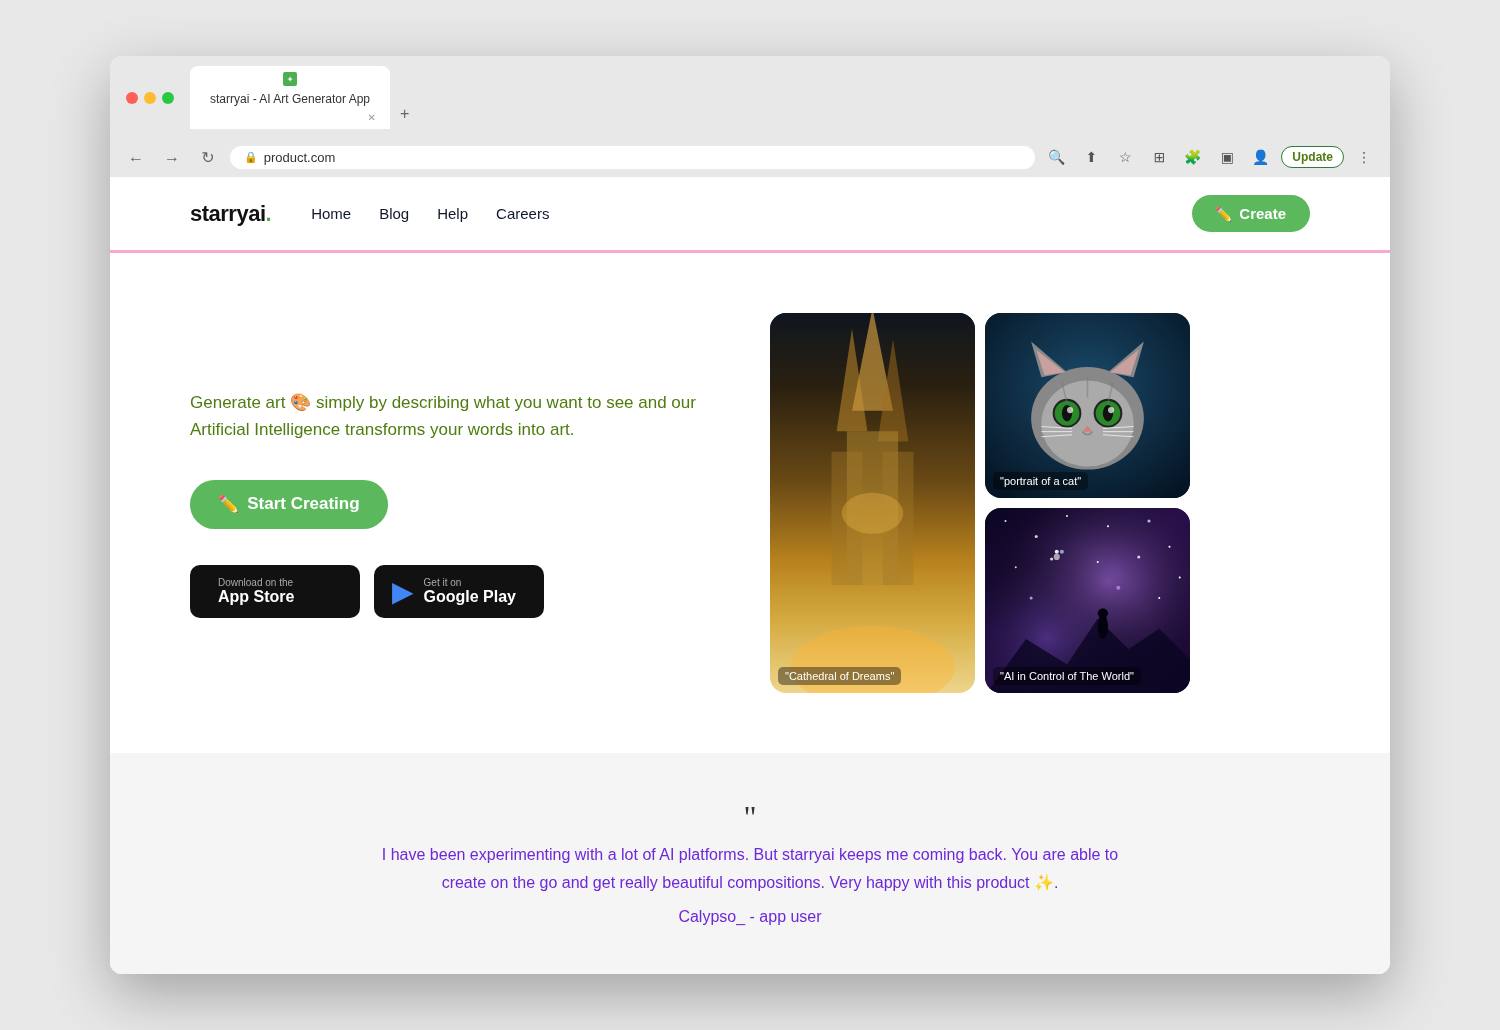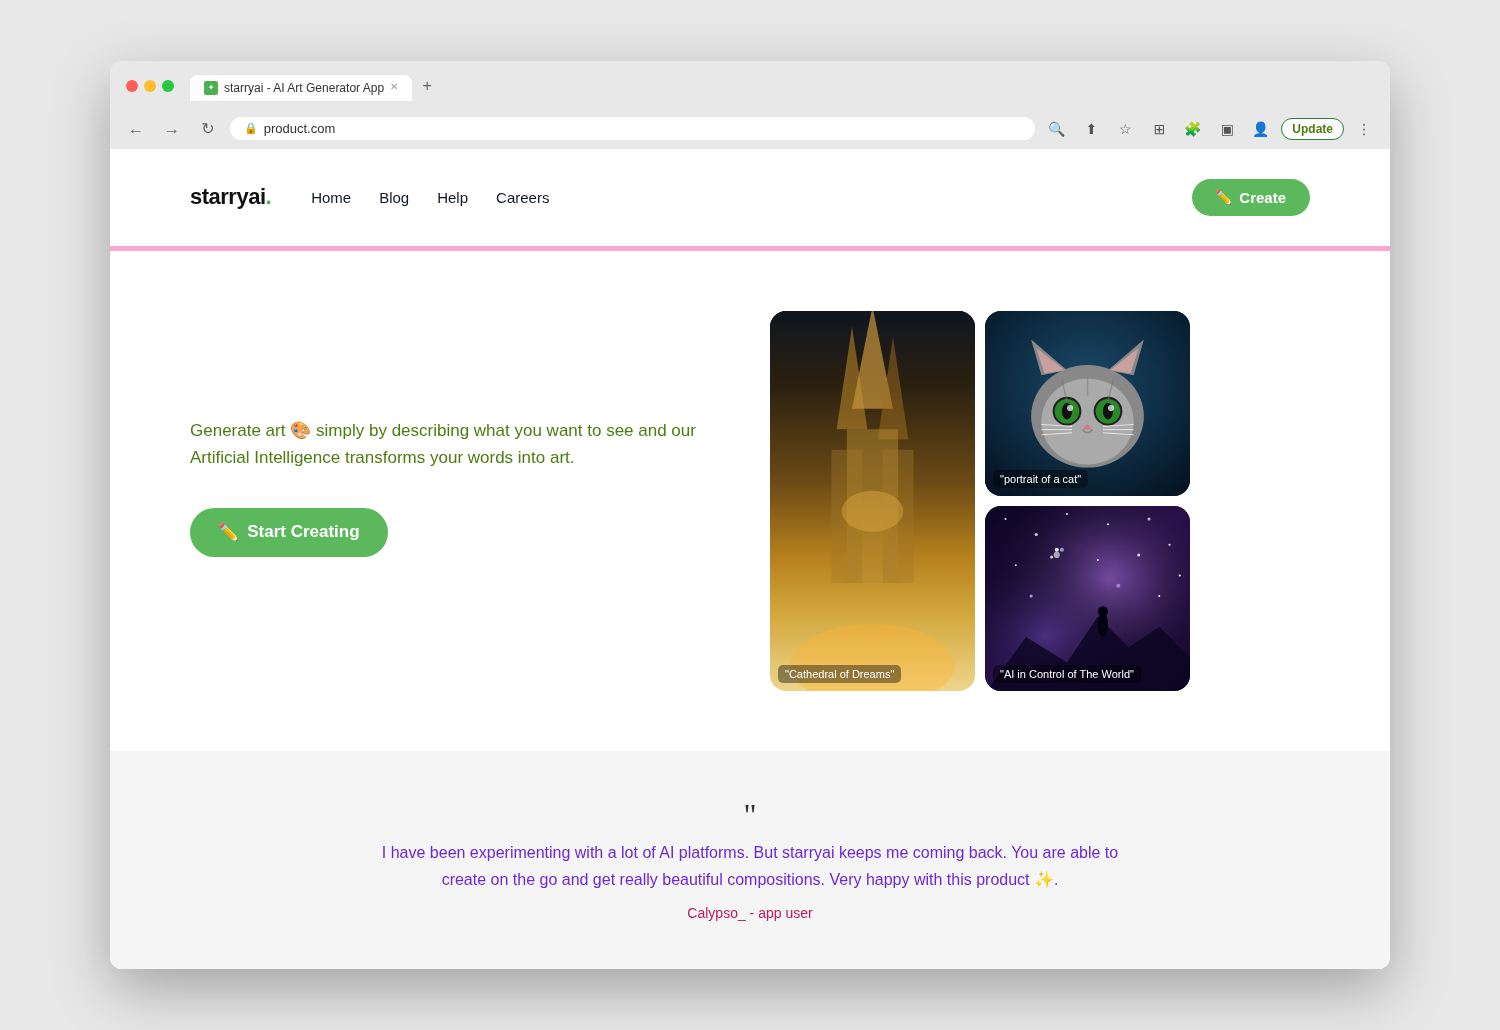--- a/index.html
+++ b/index.html
@@ -39,23 +39,24 @@
       align-items: flex-end;
       flex: 1;
     }
     .tab {
       background: white;
       border-radius: 8px 8px 0 0;
       padding: 6px 14px;
       font-size: 12px;
       color: #333;
       display: flex;
-      align-items: flex-start;
+      align-items: center;
       gap: 6px;
       min-width: 200px;
+      flex-direction: column;
     }
     .tab-favicon { width: 14px; height: 14px; background: #4CAF50; border-radius: 2px; display: inline-flex; align-items: center; justify-content: center; }
     .tab-favicon::after { content: '✦'; color: white; font-size: 8px; }
     .tab-close { margin-left: auto; color: #999; font-size: 10px; cursor: pointer; }
     .tab-new { background: transparent; padding: 6px 10px; font-size: 16px; color: #666; }
     .browser-toolbar {
       background: #e8e8e8;
       padding: 6px 12px;
       display: flex;
       align-items: center;
@@ -89,22 +90,22 @@
 
     
     .website {
       background: white;
     }
 
     
     .site-nav {
       display: flex;
       align-items: center;
-      padding: 30px 80px;
-      border-bottom: 5px solid #f9a8d4;
+      padding: 18px 80px;
+      border-bottom: 3px solid #f9a8d4;
     }
     .logo {
       font-size: 22px;
       font-weight: 700;
       color: #111;
       margin-right: 40px;
       letter-spacing: -0.5px;
     }
     .logo-dot { color: #4CAF50; }
     .nav-links {
@@ -291,22 +292,22 @@
       margin-bottom: 8px;
     }
     .testimonial-text {
       font-size: 16px;
       color: #6d28d9;
       line-height: 1.7;
       max-width: 780px;
       margin: 0 auto 12px;
     }
     .testimonial-author {
-      font-size: 14px;
-      color: #be185d;
+      font-size: 16px;
+      color: #6d28d9;
     }
   </style>
 </head>
 <body>
 
 <div class="browser-window">
 
   <div class="browser-titlebar">
     <div class="browser-controls">
       <div class="traffic-lights">
@@ -364,20 +365,36 @@
       </button>
     </nav>
 
     <section class="hero">
       <div class="hero-left">
         <p class="hero-subtitle">Generate art 🎨 simply by describing what you want to see and our Artificial Intelligence transforms your words into art.</p>
         <button class="start-btn">
           <span>✏️</span>
           <span>Start Creating</span>
         </button>
+        <div class="app-buttons">
+          <button class="app-btn">
+            <span class="app-btn-icon"></span>
+            <div class="app-btn-text">
+              <span class="app-btn-small">Download on the</span>
+              <span class="app-btn-large">App Store</span>
+            </div>
+          </button>
+          <button class="app-btn">
+            <span class="app-btn-icon" style="color:#4285F4; font-size:28px;">▶</span>
+            <div class="app-btn-text">
+              <span class="app-btn-small">Get it on</span>
+              <span class="app-btn-large">Google Play</span>
+            </div>
+          </button>
+        </div>
       </div>
 
       <div class="hero-right">
         <div class="hero-img hero-img-main">
           <div class="img-placeholder img-cathedral">
             <svg width="100%" height="100%" viewBox="0 0 200 380" preserveAspectRatio="xMidYMid slice" style="position:absolute;top:0;left:0;">
               <defs>
                 <linearGradient id="cg1" x1="0" y1="0" x2="0" y2="1">
                   <stop offset="0%" stop-color="#0d1520"></stop>
                   <stop offset="20%" stop-color="#2a2010"></stop>

